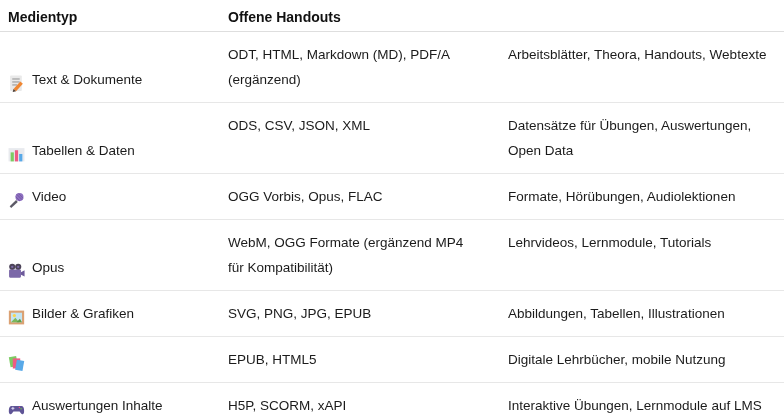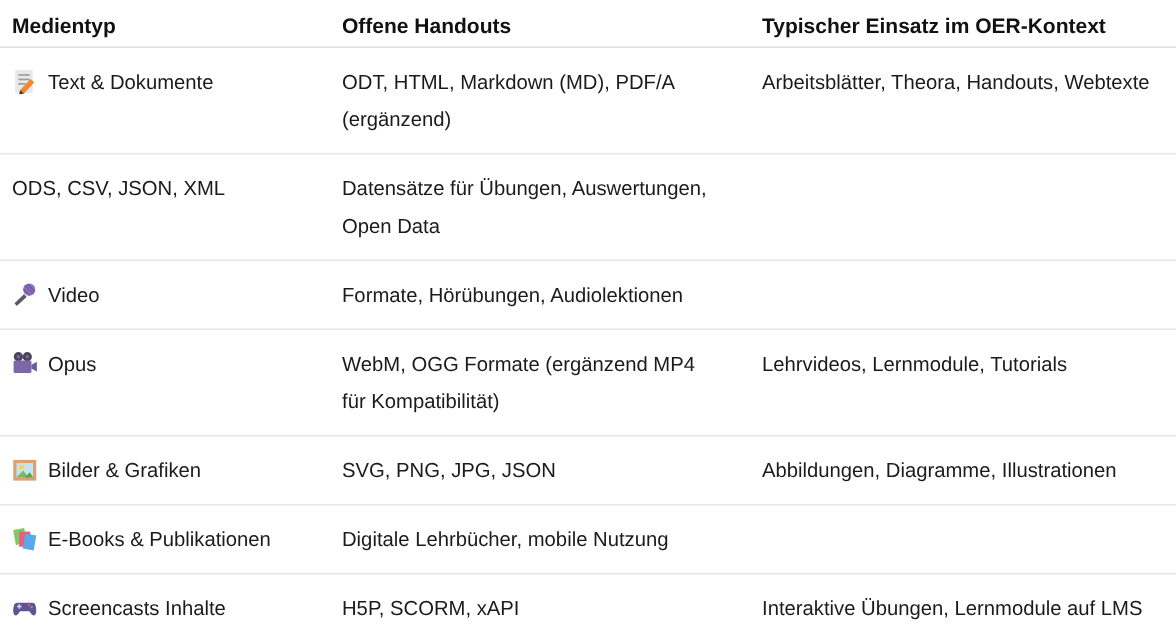--- a/index.html
+++ b/index.html
@@ -34,41 +34,40 @@
   .row.header .cell {
     font-weight: 700;
     font-size: 14px;
     line-height: 25px;
     padding: 0 10px 0 0;
     color: #111111;
     white-space: nowrap;
   }
   .mediatype {
     display: flex;
-    align-items: flex-start;
+    align-items: flex-end;
     gap: 7px;
     white-space: nowrap;
   }
   .icon {
     width: 17px; height: 17px;
     flex: 0 0 17px;
     margin-top: 4px;
     display: inline-block;
   }
   .icon svg { width: 17px; height: 17px; display: block; }
 </style>
 </head>
 <body>
 
 <div class="table">
 
   <div class="row header">
     <div class="cell">Medientyp</div>
     <div class="cell">Offene Handouts</div>
-    <div class="cell">Typischer Einsatz im OER-Kontext</div>
   </div>
 
   <div class="row body-row">
     <div class="cell mediatype">
       <span class="icon">
         <svg viewBox="0 0 16 16">
             <rect x="2" y="0.5" width="11" height="14.5" rx="0.8" fill="#e9e9e9"></rect>
             <rect x="4" y="3.2" width="7" height="1.1" fill="#9e9e9e"></rect>
             <rect x="4" y="6" width="7" height="1.1" fill="#9e9e9e"></rect>
             <rect x="4" y="8.8" width="4.5" height="1.1" fill="#9e9e9e"></rect>
@@ -77,36 +76,48 @@
           </svg>
       </span>
       <span>Text &amp; Dokumente</span>
     </div>
     <div class="cell">ODT, HTML, Markdown (MD), PDF/A
 (ergänzend)</div>
     <div class="cell">Arbeitsblätter, Theora, Handouts, Webtexte</div>
   </div>
 
   <div class="row body-row">
+    <div class="cell mediatype">
+      <span class="icon">
+        <svg viewBox="0 0 16 16">
+            <rect x="0.5" y="2" width="15" height="12.5" fill="#e8eaee"></rect>
+            <rect x="2.5" y="6" width="3" height="8.5" fill="#7ccc63"></rect>
+            <rect x="6.5" y="4" width="3" height="10.5" fill="#ee5b83"></rect>
+            <rect x="10.5" y="7.5" width="3" height="7" fill="#58a9e8"></rect>
+          </svg>
+      </span>
+      <span>Tabellen &amp; Daten</span>
+    </div>
     <div class="cell">ODS, CSV, JSON, XML</div>
     <div class="cell">Datensätze für Übungen, Auswertungen,
 Open Data</div>
   </div>
 
   <div class="row body-row">
     <div class="cell mediatype">
       <span class="icon">
         <svg viewBox="0 0 16 16">
             <circle cx="10.8" cy="4.8" r="3.8" fill="#8d6fc0"></circle>
             <path d="M7.6 7.6 L1.6 13.4 L3 15 L9.2 9.4 Z" fill="#5c5a66"></path>
             <path d="M8.2 2.2 L13.4 7.4 M7.2 4.4 L11.2 8.4 M9.8 1.4 L14.2 5.8" stroke="#6e549b" stroke-width="0.7" fill="none"></path>
           </svg>
       </span>
       <span>Video</span>
     </div>
+    <div class="cell">OGG Vorbis, Opus, FLAC</div>
     <div class="cell">Formate, Hörübungen, Audiolektionen</div>
   </div>
 
   <div class="row body-row">
     <div class="cell mediatype">
       <span class="icon">
         <svg viewBox="0 0 16 16">
             <circle cx="4" cy="3.6" r="2.9" fill="#4c4458"></circle>
             <circle cx="9.6" cy="3.6" r="2.9" fill="#4c4458"></circle>
             <circle cx="4" cy="3.6" r="1.1" fill="#7b68a8"></circle>
@@ -128,48 +139,48 @@
         <svg viewBox="0 0 16 16">
             <rect x="0.8" y="1.5" width="14.4" height="13" fill="#dba173"></rect>
             <rect x="2.8" y="3.5" width="10.4" height="9" fill="#c3e4f2"></rect>
             <circle cx="6" cy="6.2" r="1.5" fill="#fbd44b"></circle>
             <path d="M2.8 12.5 L7 8.2 L10.4 12.5 Z" fill="#7cb85c"></path>
             <path d="M8 12.5 L11.2 9.2 L13.2 12.5 Z" fill="#5d9e46"></path>
           </svg>
       </span>
       <span>Bilder &amp; Grafiken</span>
     </div>
-    <div class="cell">SVG, PNG, JPG, JSON</div>
-    <div class="cell">Abbildungen, Diagramme, Illustrationen</div>
+    <div class="cell">SVG, PNG, JPG, EPUB</div>
+    <div class="cell">Abbildungen, Tabellen, Illustrationen</div>
   </div>
 
   <div class="row body-row">
     <div class="cell mediatype">
       <span class="icon">
         <svg viewBox="0 0 16 16">
             <rect x="1.5" y="1.5" width="7" height="9.5" fill="#7ccc63" transform="rotate(-10 5 6)"></rect>
             <rect x="4.5" y="3.2" width="7" height="9.5" fill="#ee5b83"></rect>
             <rect x="7.5" y="5" width="7" height="9.5" fill="#58a9e8" transform="rotate(10 11 9.7)"></rect>
           </svg>
       </span>
-      <span>E-Books &amp; Publikationen</span>
     </div>
+    <div class="cell">EPUB, HTML5</div>
     <div class="cell">Digitale Lehrbücher, mobile Nutzung</div>
   </div>
 
   <div class="row body-row last">
     <div class="cell mediatype">
       <span class="icon">
         <svg viewBox="0 0 16 16">
             <path d="M3.2 4.6 C1.2 4.6 0.5 7.8 0.9 10.8 C1.2 12.7 2.8 13 3.7 11.8 L5.1 9.9 L10.9 9.9 L12.3 11.8 C13.2 13 14.8 12.7 15.1 10.8 C15.5 7.8 14.8 4.6 12.8 4.6 Z" fill="#5f5496"></path>
             <rect x="3.2" y="6.4" width="2.8" height="1" fill="#d9d4ee"></rect>
             <rect x="4.1" y="5.5" width="1" height="2.8" fill="#d9d4ee"></rect>
             <circle cx="10.7" cy="6.1" r="0.7" fill="#e85c8a"></circle>
             <circle cx="12.3" cy="7.3" r="0.7" fill="#6cc24a"></circle>
           </svg>
       </span>
-      <span>Screencasts Inhalte</span>
+      <span>Auswertungen Inhalte</span>
     </div>
     <div class="cell">H5P, SCORM, xAPI</div>
     <div class="cell">Interaktive Übungen, Lernmodule auf LMS</div>
   </div>
 
 </div>
 
 </body></html>

